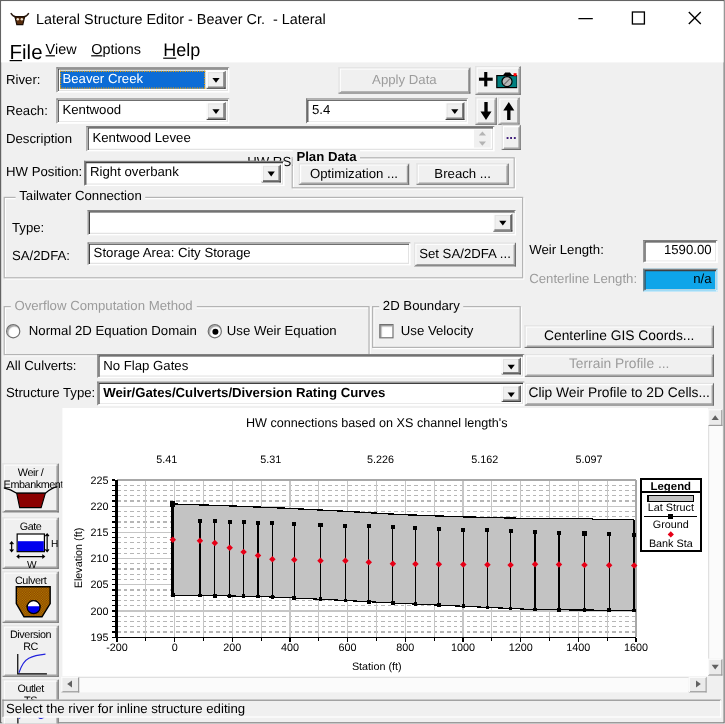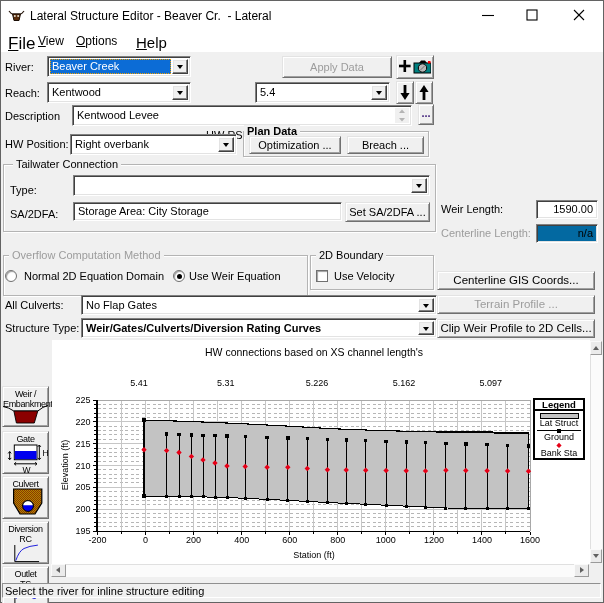--- a/index.html
+++ b/index.html
@@ -119,21 +119,21 @@
 <div class="sunk" style="left:73px;top:202px;width:269px;height:19px;">
   <div class="combo-txt" style="top:2px;">Storage Area: City Storage</div>
 </div>
 <div class="btn" style="left:345px;top:202px;width:85px;height:20px;line-height:18px;">Set SA/2DFA ...</div>
 
 <div class="lbl" style="left:441px;top:203px;">Weir Length:</div>
 <div class="sunk" style="left:536px;top:200px;width:62px;height:19px;">
     <div class="combo-txt" style="left:auto;right:4px;top:2px;">1590.00</div>
   </div>
 <div class="lbl" style="left:441px;top:227px;color:#9c9c9c;">Centerline Length:</div>
-<div class="sunk" style="left:536px;top:224px;width:62px;height:19px;background:#0369a1;">
+<div class="sunk" style="left:536px;top:224px;width:62px;height:19px;background:#0ea5e9;">
     <div class="combo-txt" style="left:auto;right:4px;top:2px;">n/a</div>
   </div>
 
 <div class="grp" style="left:3px;top:255px;width:305px;height:41px;"></div>
 <div class="grplbl" style="left:9px;top:249px;color:#9c9c9c;">Overflow Computation Method</div>
 <div class="abs" style="left:5px;top:270px;width:12px;height:12px;border-radius:50%;background:#fff;border:1px solid #707070;box-shadow:inset 1px 1px 1px #a0a0a0;"></div>
 <div class="lbl" style="left:24px;top:270px;">Normal 2D Equation Domain</div>
 <div class="abs" style="left:173px;top:270px;width:12px;height:12px;border-radius:50%;background:#fff;border:1px solid #707070;box-shadow:inset 1px 1px 1px #a0a0a0;"></div>
 <div class="abs" style="left:177px;top:274px;width:5px;height:5px;border-radius:50%;background:#000;"></div>
 <div class="lbl" style="left:189px;top:270px;">Use Weir Equation</div>

